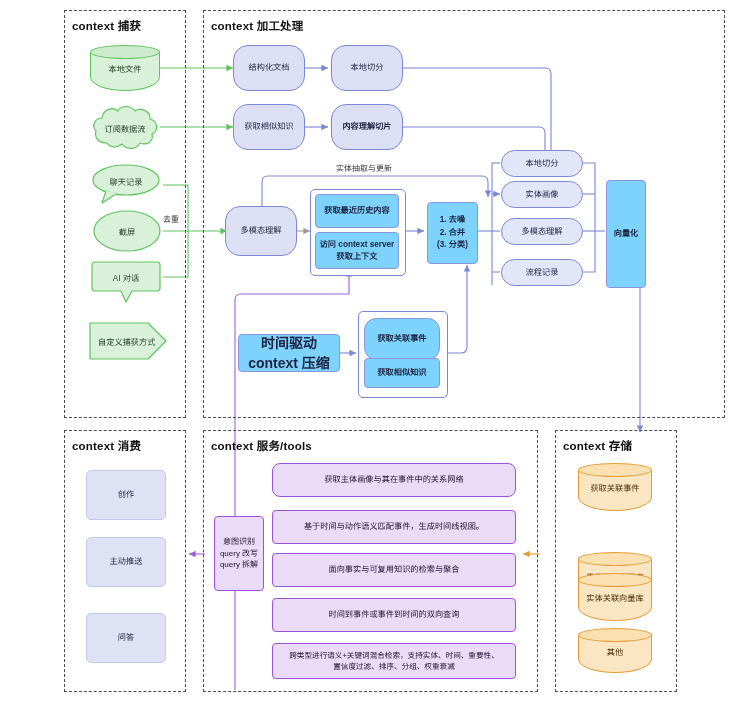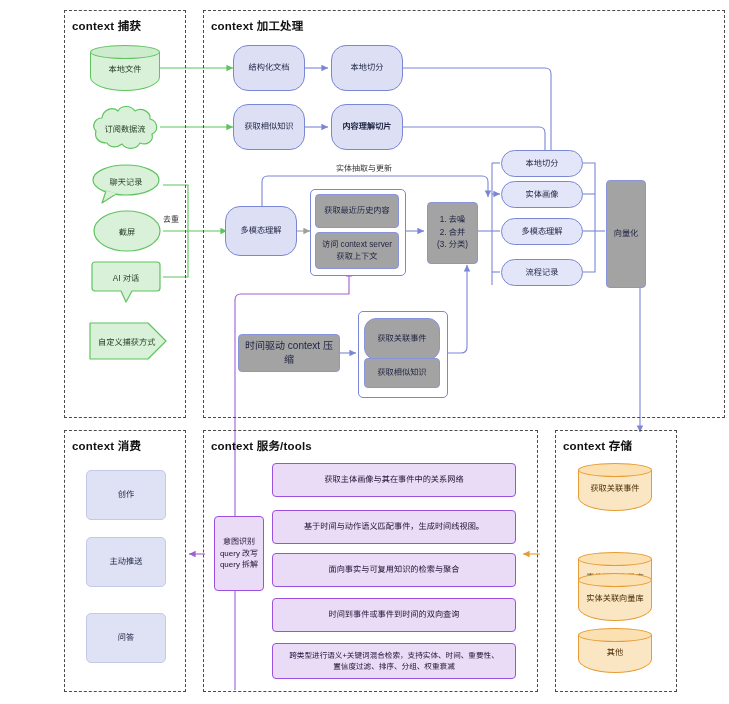--- a/index.html
+++ b/index.html
@@ -54,24 +54,25 @@
     white-space: pre-line;
   }
   
   .blue {
     background: #dde0f5;
     border: 1.1px solid #7a86d6;
     border-radius: 15px;
     color: #1d2240;
   }
   .blue-light {
-    background: #a3a3a3;
+    background: #7dd3fc;
     border: 1.1px solid #8a94dc;
     border-radius: 4px;
     color: #1d2240;
+    font-weight: bold;
   }
   .blue-pill {
     background: #e3e6f8;
     border: 1.1px solid #7a86d6;
     border-radius: 14px;
     color: #1d2240;
   }
   .blue-group {
     background: #ffffff;
     border: 1.1px solid #7a86d6;
@@ -311,41 +312,41 @@
 2. 合并
 (3. 分类)</div>
 
 <div class="node blue-pill" style="left:501px; top:150px; width:82px; height:27px;">本地切分</div>
 <div class="node blue-pill" style="left:501px; top:181px; width:82px; height:27px;">实体画像</div>
 <div class="node blue-pill" style="left:501px; top:218px; width:82px; height:27px;">多模态理解</div>
 <div class="node blue-pill" style="left:501px; top:259px; width:82px; height:27px;">流程记录</div>
 
 <div class="node blue-light" style="left:606px; top:180px; width:40px; height:108px;">向量化</div>
 
-<div class="node blue-light" style="left:238px; top:334px; width:102px; height:38px; font-size:10px;">时间驱动 context 压缩</div>
+<div class="node blue-light" style="left:238px; top:334px; width:102px; height:38px; font-size:14px;">时间驱动 context 压缩</div>
 
 <div class="blue-group" style="position:absolute; left:358px; top:311px; width:88px; height:85px;"></div>
 <div class="node blue-light" style="left:364px; top:318px; width:76px; height:42px;border-radius:12px;">获取关联事件</div>
 <div class="node blue-light" style="left:364px; top:358px; width:76px; height:30px;">获取相似知识</div>
 
 <div class="section" style="left:64px; top:430px; width:122px; height:262px;"></div>
 <div class="section-title" style="left:72px; top:437px;">context 消费</div>
 
 <div class="node consume" style="left:86px; top:470px; width:80px; height:50px;">创作</div>
 <div class="node consume" style="left:86px; top:537px; width:80px; height:50px;">主动推送</div>
 <div class="node consume" style="left:86px; top:613px; width:80px; height:50px;">问答</div>
 
 <div class="section" style="left:203px; top:430px; width:335px; height:262px;"></div>
 <div class="section-title" style="left:211px; top:437px;">context 服务/tools</div>
 
 <div class="node purple" style="left:214px; top:516px; width:50px; height:75px; font-size:8px;">意图识别
 query 改写
 query 拆解</div>
 
-<div class="node purple" style="left:272px; top:463px; width:244px; height:34px;">获取主体画像与其在事件中的关系网络</div>
+<div class="node purple" style="left:272px; top:463px; width:244px; height:34px;border-radius:8px;">获取主体画像与其在事件中的关系网络</div>
 <div class="node purple" style="left:272px; top:510px; width:244px; height:34px;">基于时间与动作语义匹配事件，生成时间线视图。</div>
 <div class="node purple" style="left:272px; top:553px; width:244px; height:34px;">面向事实与可复用知识的检索与聚合</div>
 <div class="node purple" style="left:272px; top:598px; width:244px; height:34px;">时间到事件或事件到时间的双向查询</div>
 <div class="node purple" style="left:272px; top:643px; width:244px; height:36px; font-size:7.6px;">跨类型进行语义+关键词混合检索，支持实体、时间、重要性、
 置信度过滤、排序、分组、权重衰减</div>
 
 <div class="section" style="left:555px; top:430px; width:122px; height:262px;"></div>
 <div class="section-title" style="left:563px; top:437px;">context 存储</div>
 
 <div class="cyl cyl-orange" style="left:578px; top:463px; width:74px; height:48px;">

